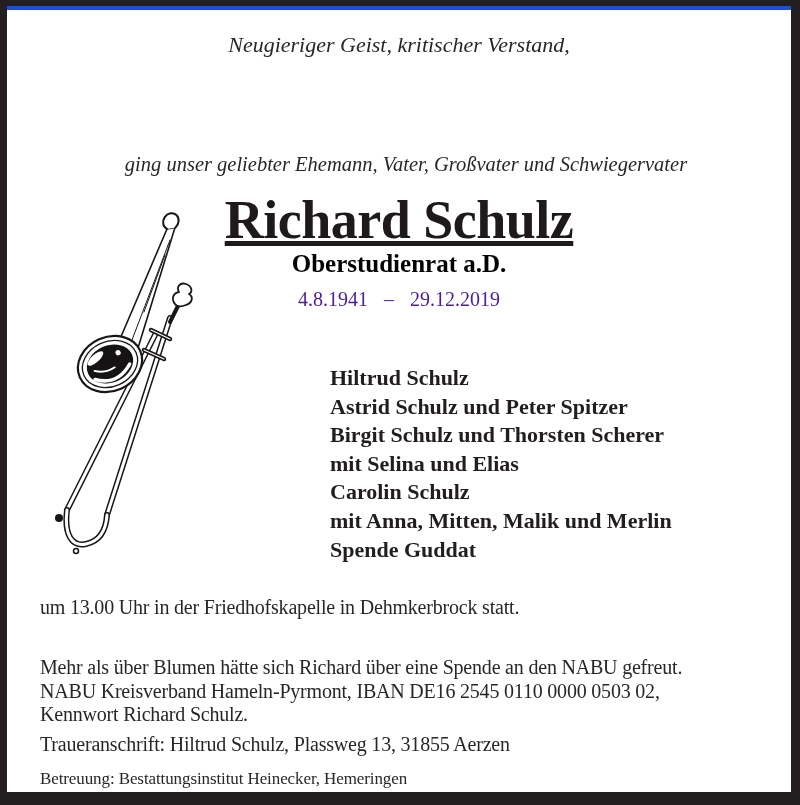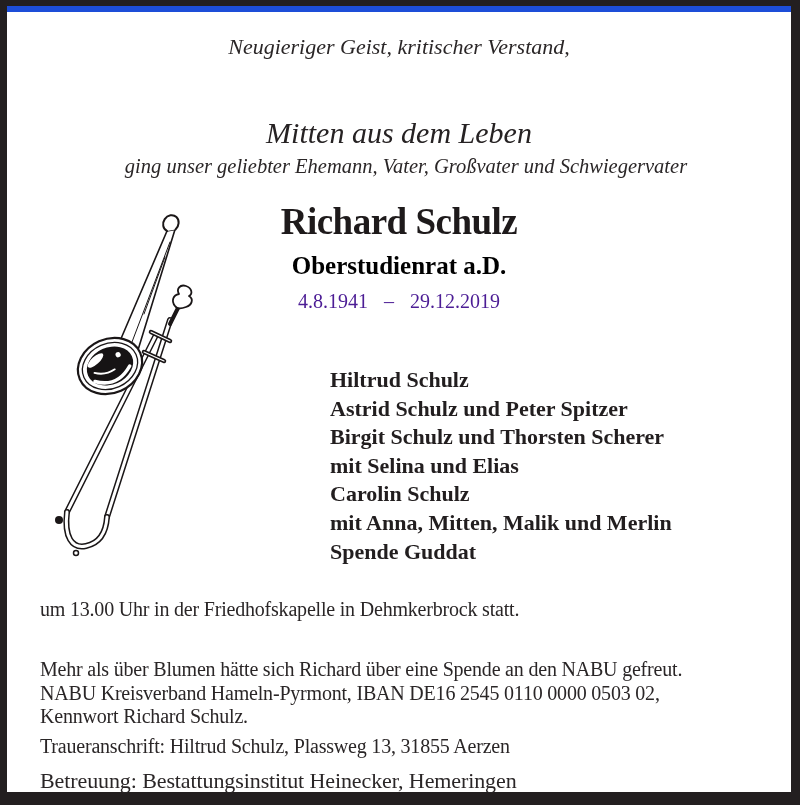--- a/index.html
+++ b/index.html
@@ -7,21 +7,21 @@
     position:relative;
     width:800px;height:805px;
     background:#231f20;
     font-family:"Liberation Serif", serif;
     overflow:hidden;
   }
   .card{
     position:absolute;
     left:7px;top:6px;right:9px;bottom:13px;
     background:#ffffff;
-    border-top:6px solid #1d4ed8;
+    border-top:4px solid #1d4ed8;
     color:#221e1f;
   }
   .center{ text-align:center; }
   .epigraph{
     position:absolute;left:0;right:0;top:21px;
     font-style:italic;
     font-size:22px;line-height:28px;
     color:#2a2627;
   }
   .intro-headline{
@@ -33,23 +33,24 @@
   .intro-subline{
     position:absolute;left:0;right:0;top:141px;
     font-style:italic;
     font-size:20.5px;line-height:26px;
     color:#2a2627;
     padding-left:14px;
   }
   .deceased-name{
     position:absolute;left:0;right:0;top:184px;
     font-weight:bold;
-    font-size:37px;line-height:52px;
+    font-size:54px;line-height:52px;
     letter-spacing:-0.5px;
     color:#1e1a1b;
+    text-decoration:underline;
   }
   .deceased-title{
     position:absolute;left:0;right:0;top:239px;
     font-weight:bold;
     font-size:25px;line-height:30px;
     color:#000000;
   }
   .dates{
     position:absolute;left:0;right:0;top:276px;
     font-size:20px;line-height:26px;
@@ -67,40 +68,39 @@
     font-size:20px;line-height:23.5px;
     letter-spacing:-0.2px;
     color:#2a2627;
   }
   .body-text div{ white-space:nowrap; }
   .funeral{ top:585px; line-height:25px; }
   .donation{ top:646px; }
   .address{ top:723px; }
   .undertaker{
     position:absolute;left:33px;top:758px;
-    font-size:22px;line-height:21px;
+    font-size:17px;line-height:21px;
     letter-spacing:-0.1px;
     color:#2a2627;
   }
   .trombone{
     position:absolute;left:25px;top:190px;
     width:240px;height:370px;
   }
 </style>
 </head>
 <body>
 
 <div class="stage">
   <div class="card">
 
     <div class="epigraph center">
       <div>Neugieriger Geist, kritischer Verstand,</div>
     </div>
 
-    <div class="intro-headline center">Mitten aus dem Leben</div>
     <div class="intro-subline center">ging unser geliebter Ehemann, Vater, Großvater und Schwiegervater</div>
 
     <div class="deceased-name center">Richard Schulz</div>
     <div class="deceased-title center">Oberstudienrat a.D.</div>
 
     <div class="dates center">
       <span>4.8.1941</span><span class="sep">–</span><span>29.12.2019</span>
     </div>
 
     <svg class="trombone" viewBox="0 0 240 370">

